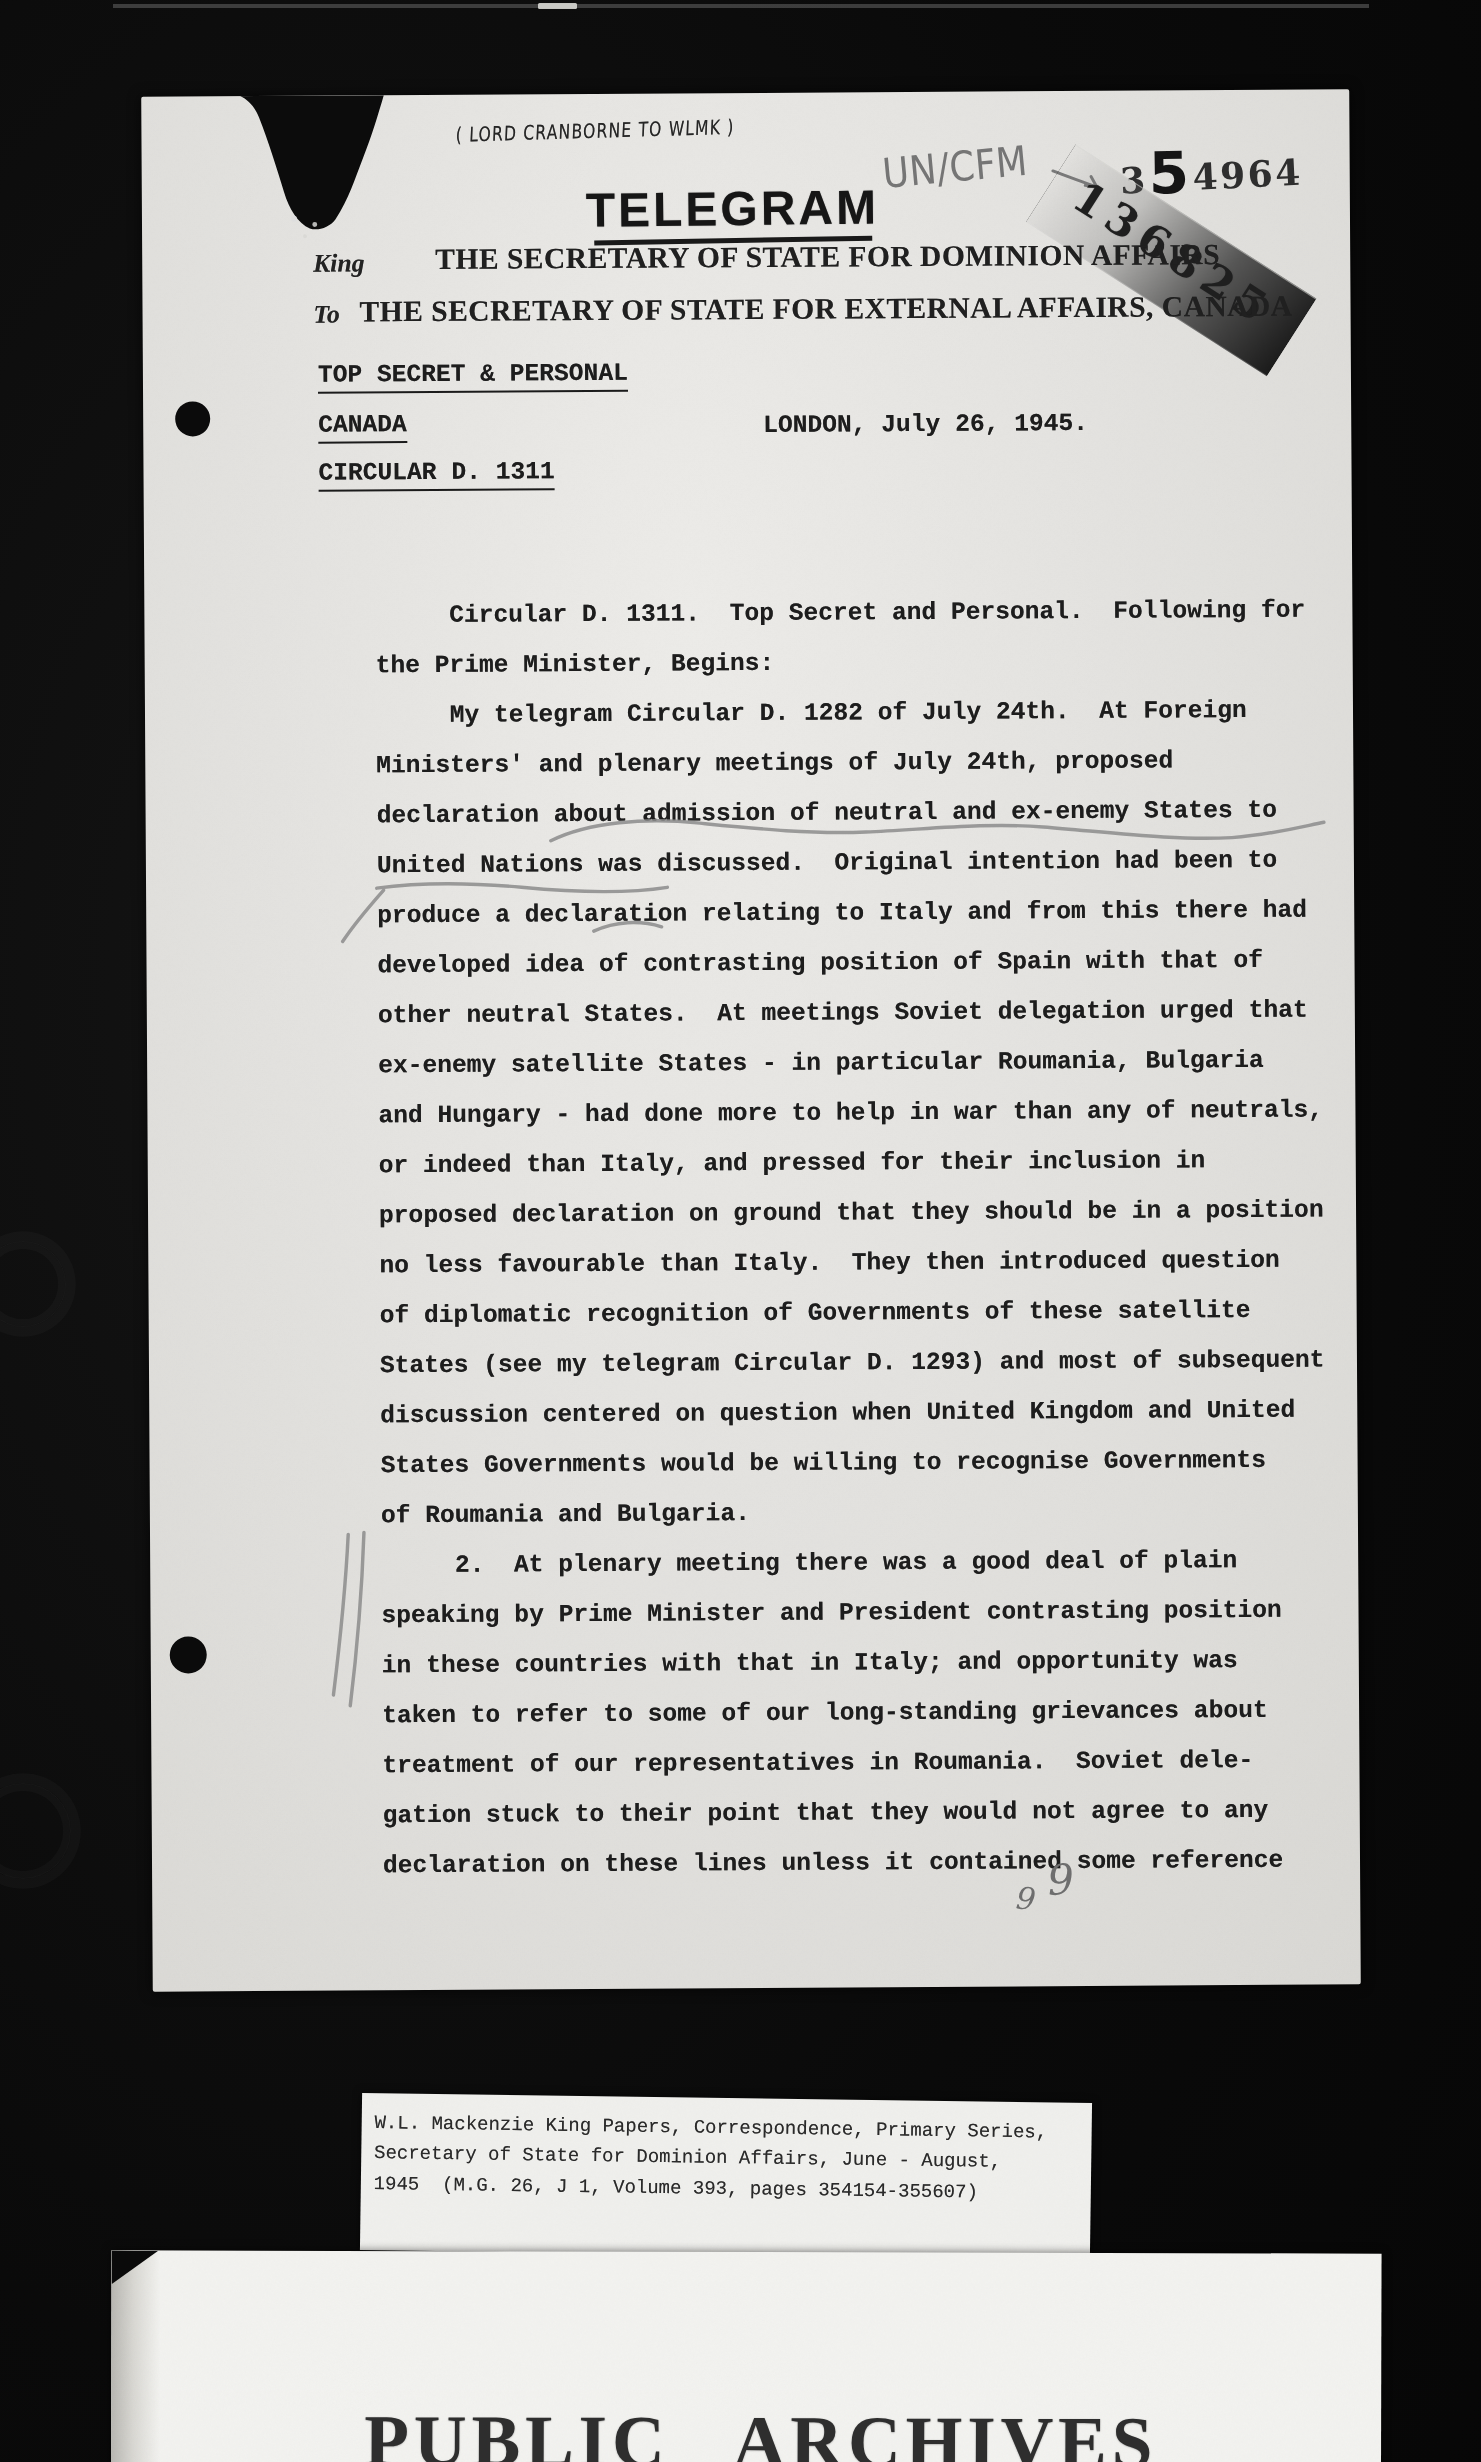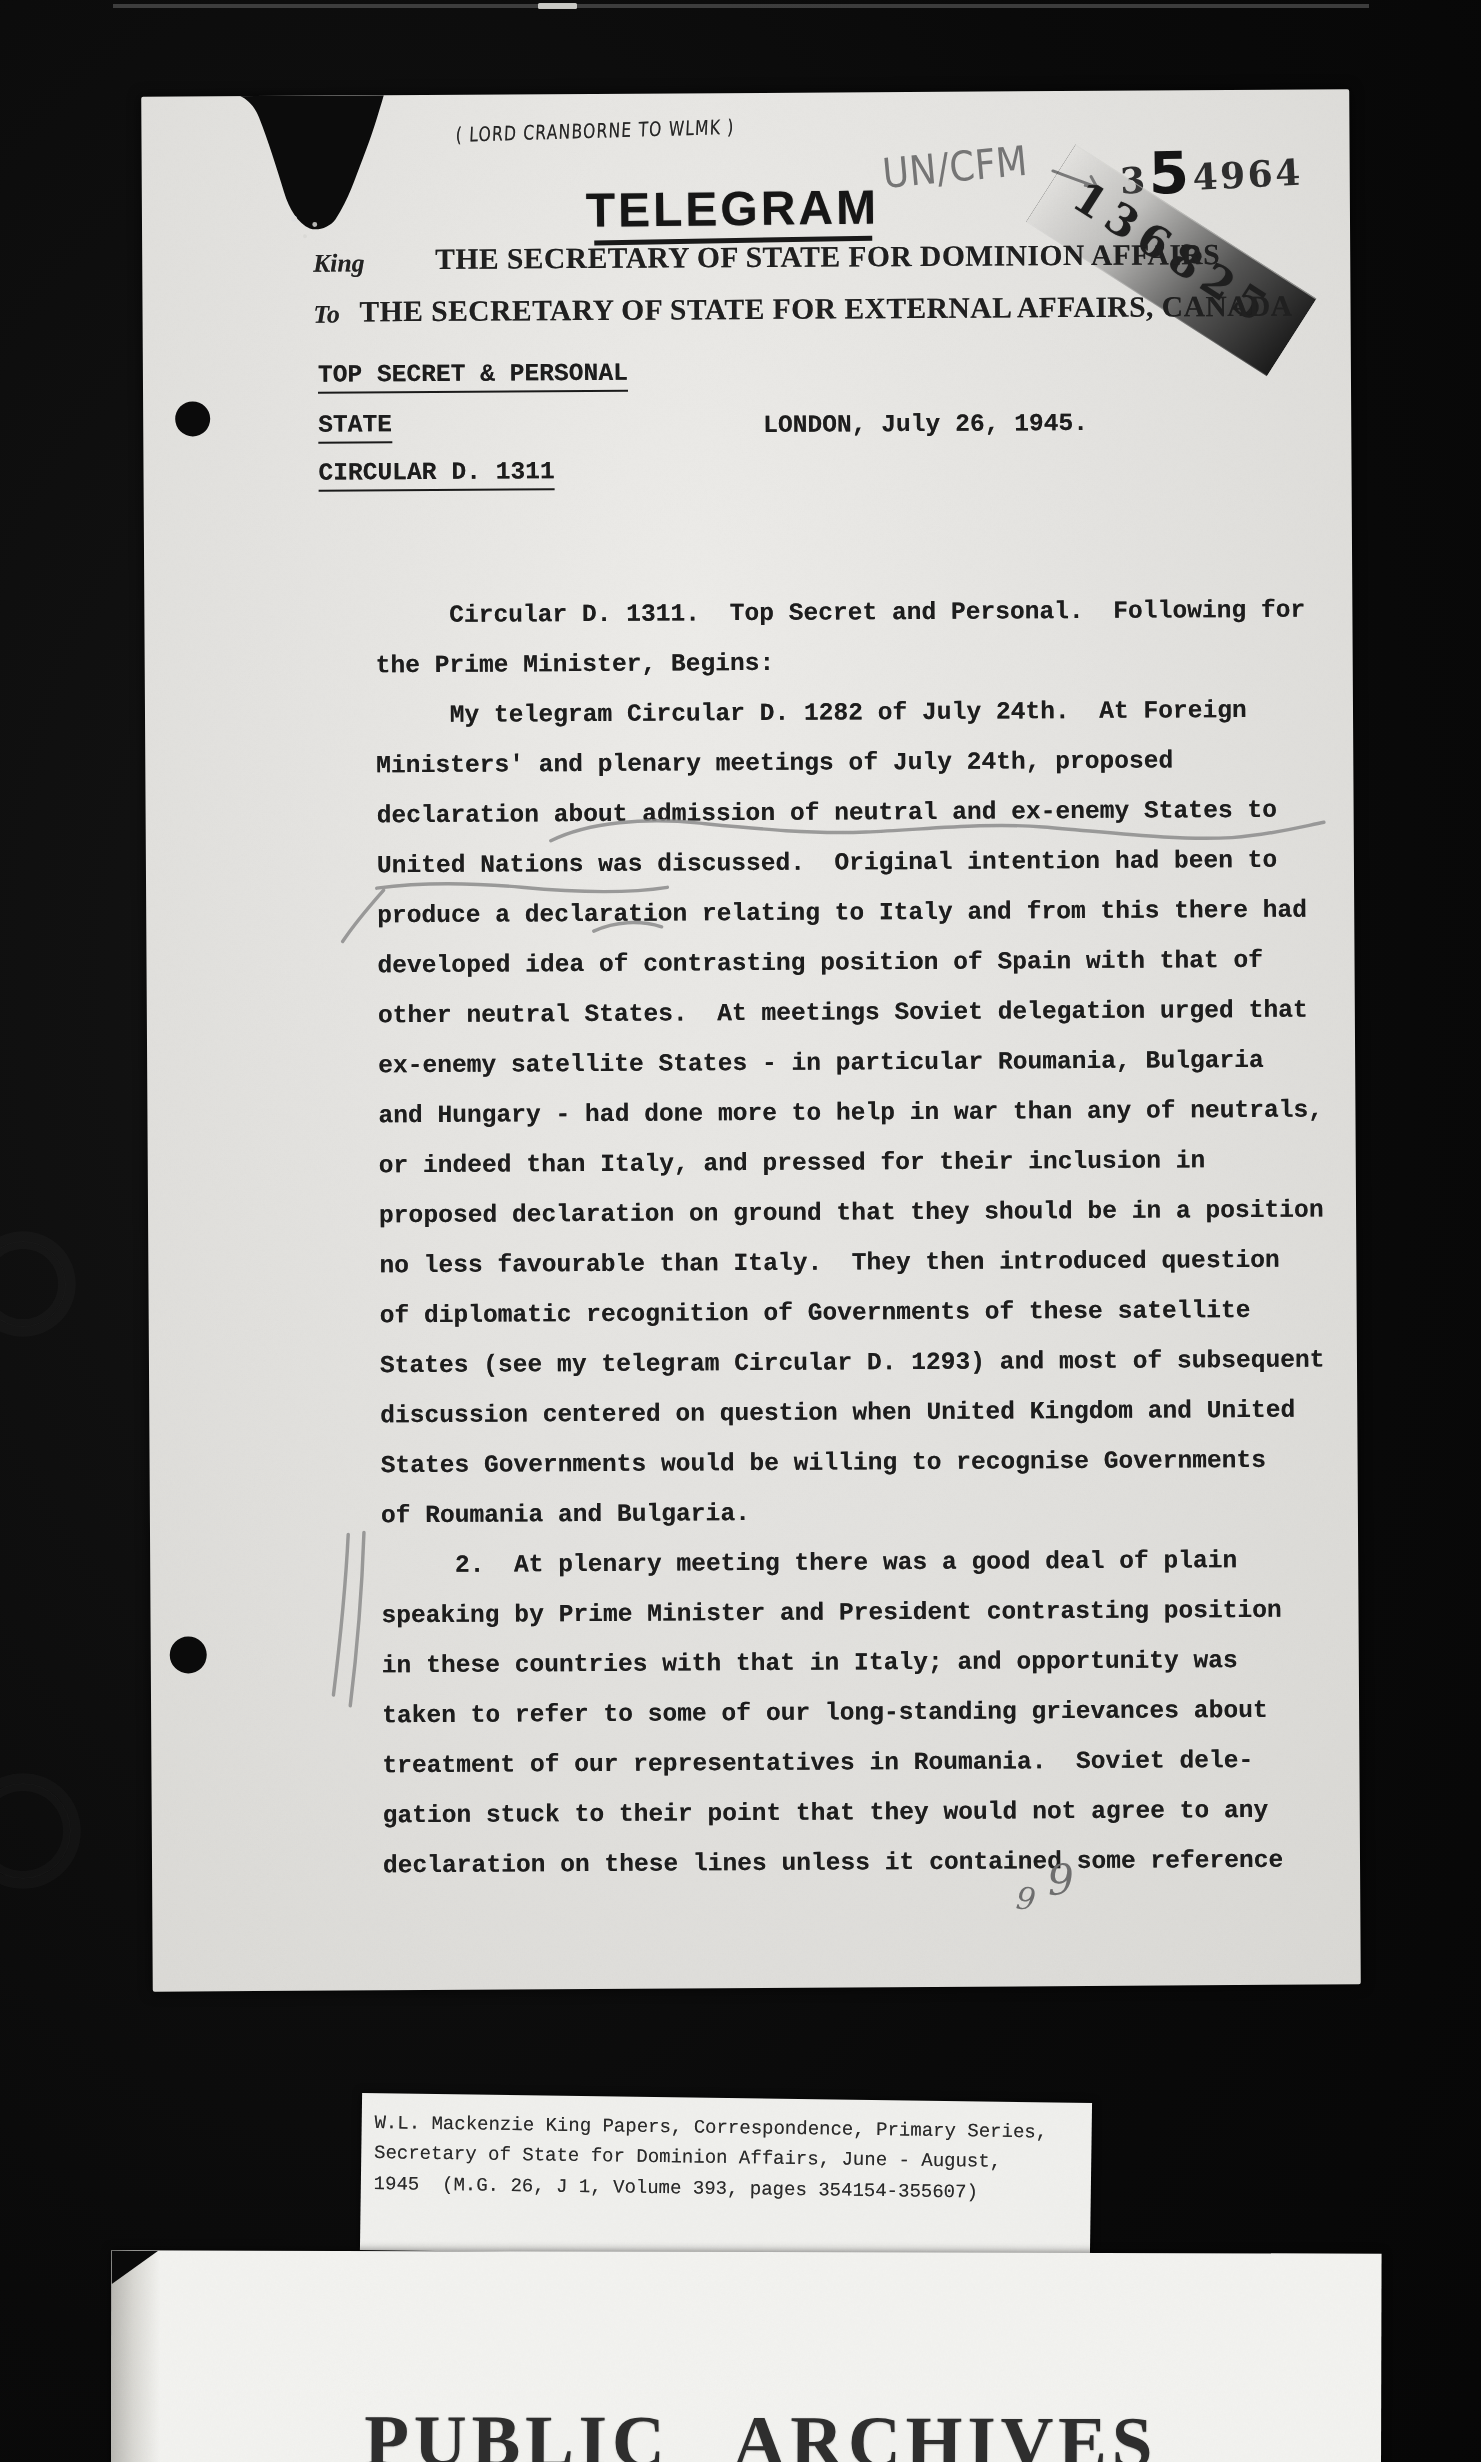--- a/index.html
+++ b/index.html
@@ -127,21 +127,21 @@
     <div class="abs diagband">
       <div class="num">136825</div>
     </div>
 
     <div class="abs lh-label" style="left:171px;top:153px;">King</div>
     <div class="abs lh-value" style="left:293px;top:148px;">THE SECRETARY OF STATE FOR DOMINION AFFAIRS</div>
     <div class="abs lh-label" style="left:171px;top:204px;">To</div>
     <div class="abs lh-value" style="left:217px;top:200px;">THE SECRETARY OF STATE FOR EXTERNAL AFFAIRS, CANADA</div>
 
     <div class="abs typed" style="left:175px;top:266px;font-size:24.6px;"><span class="u">TOP SECRET &amp; PERSONAL</span></div>
-    <div class="abs typed" style="left:175px;top:316px;font-size:24.6px;"><span class="u">STATE</span></div>
+    <div class="abs typed" style="left:175px;top:316px;font-size:24.6px;"><span class="u">CANADA</span></div>
     <div class="abs typed" style="left:620px;top:319px;font-size:24.6px;">LONDON, July 26, 1945.</div>
     <div class="abs typed" style="left:175px;top:364px;font-size:24.6px;"><span class="u">CIRCULAR D. 1311</span></div>
 
     <div class="abs typed body-lines"><div>     Circular D. 1311.  Top Secret and Personal.  Following for</div><div>the Prime Minister, Begins:</div><div>     My telegram Circular D. 1282 of July 24th.  At Foreign</div><div>Ministers' and plenary meetings of July 24th, proposed</div><div>declaration about admission of neutral and ex-enemy States to</div><div>United Nations was discussed.  Original intention had been to</div><div>produce a declaration relating to Italy and from this there had</div><div>developed idea of contrasting position of Spain with that of</div><div>other neutral States.  At meetings Soviet delegation urged that</div><div>ex-enemy satellite States - in particular Roumania, Bulgaria</div><div>and Hungary - had done more to help in war than any of neutrals,</div><div>or indeed than Italy, and pressed for their inclusion in</div><div>proposed declaration on ground that they should be in a position</div><div>no less favourable than Italy.  They then introduced question</div><div>of diplomatic recognition of Governments of these satellite</div><div>States (see my telegram Circular D. 1293) and most of subsequent</div><div>discussion centered on question when United Kingdom and United</div><div>States Governments would be willing to recognise Governments</div><div>of Roumania and Bulgaria.</div><div>     2.  At plenary meeting there was a good deal of plain</div><div>speaking by Prime Minister and President contrasting position</div><div>in these countries with that in Italy; and opportunity was</div><div>taken to refer to some of our long-standing grievances about</div><div>treatment of our representatives in Roumania.  Soviet dele-</div><div>gation stuck to their point that they would not agree to any</div><div>declaration on these lines unless it contained some reference</div></div>
 
     <svg class="abs" style="left:0;top:0;" width="1208" height="1895" viewBox="0 0 2452 3848">
       <g stroke="#8c8c8c" stroke-width="7" fill="none" stroke-linecap="round" opacity=".85">
         <path d="M822,1516 C900,1478 1015,1470 1125,1482 C1240,1494 1350,1506 1462,1502 C1580,1498 1700,1484 1822,1494 C1960,1506 2090,1524 2205,1518 C2290,1512 2350,1496 2392,1488"></path>
         <path d="M468,1610 C560,1598 660,1600 762,1610 C860,1620 965,1626 1058,1612"></path>
         <path d="M482,1614 C448,1652 414,1694 398,1718"></path>

